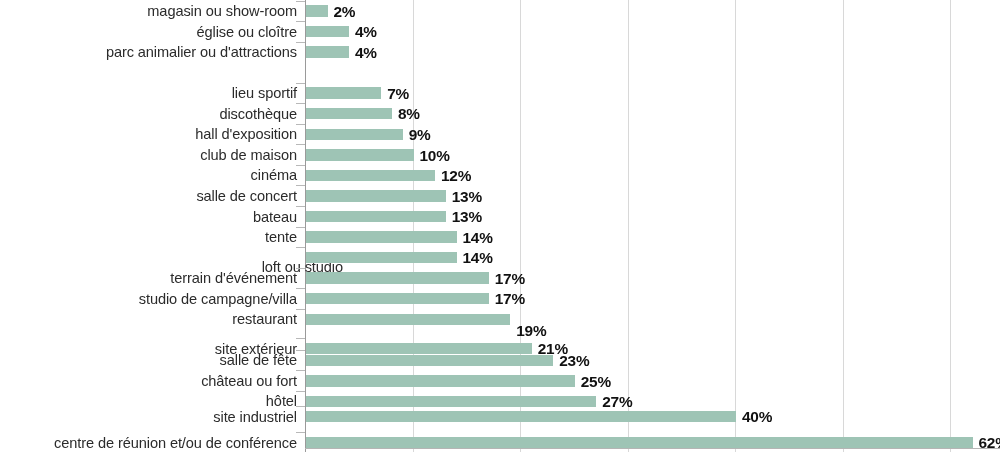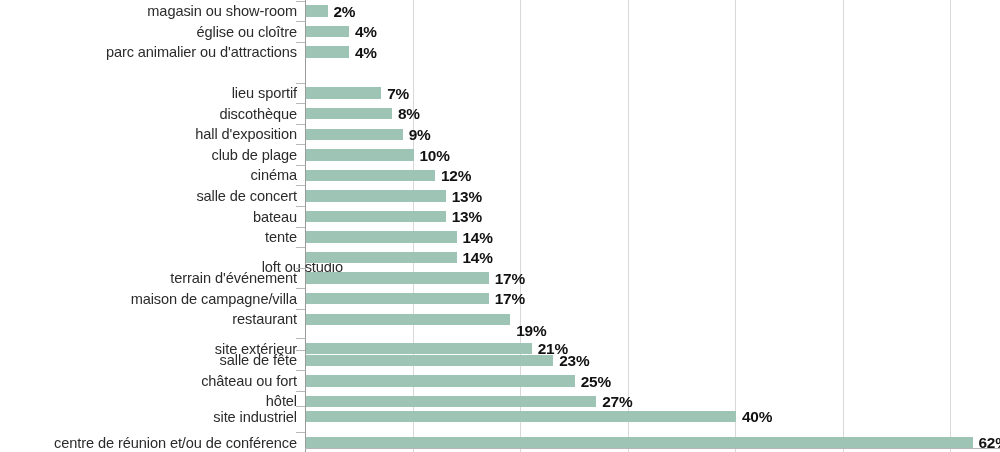--- a/index.html
+++ b/index.html
@@ -163,21 +163,21 @@
         <div class="bar-value" style="left: 398px; top: 3.2px;">8%</div>
       </div>
       <div class="row" style="top: 123.8px;">
         <div class="tick"></div>
         <div class="row-label" style="top: 3.5px;">hall d'exposition</div>
         <div class="bar" style="width: 96.75px; top: 4.8px;"></div>
         <div class="bar-value" style="left: 408.75px; top: 3.2px;">9%</div>
       </div>
       <div class="row" style="top: 144.35px;">
         <div class="tick"></div>
-        <div class="row-label" style="top: 3.5px;">club de plage</div>
+        <div class="row-label" style="top: 3.5px;">club de maison</div>
         <div class="bar" style="width: 107.5px; top: 4.8px;"></div>
         <div class="bar-value" style="left: 419.5px; top: 3.2px;">10%</div>
       </div>
       <div class="row" style="top: 164.9px;">
         <div class="tick"></div>
         <div class="row-label" style="top: 3.5px;">cinéma</div>
         <div class="bar" style="width: 129px; top: 4.8px;"></div>
         <div class="bar-value" style="left: 441px; top: 3.2px;">12%</div>
       </div>
       <div class="row" style="top: 185.45px;">
@@ -205,21 +205,21 @@
         <div class="bar-value" style="left: 462.5px; top: 3.2px;">14%</div>
       </div>
       <div class="row" style="top: 267.65px;">
         <div class="tick"></div>
         <div class="row-label" style="top: 3.5px;">terrain d'événement</div>
         <div class="bar" style="width: 182.75px; top: 4.8px;"></div>
         <div class="bar-value" style="left: 494.75px; top: 3.2px;">17%</div>
       </div>
       <div class="row" style="top: 288.2px;">
         <div class="tick"></div>
-        <div class="row-label" style="top: 3.5px;">maison de campagne/villa</div>
+        <div class="row-label" style="top: 3.5px;">studio de campagne/villa</div>
         <div class="bar" style="width: 182.75px; top: 4.8px;"></div>
         <div class="bar-value" style="left: 494.75px; top: 3.2px;">17%</div>
       </div>
       <div class="row" style="top: 308.75px;">
         <div class="tick"></div>
         <div class="row-label" style="top: 3.5px;">restaurant</div>
         <div class="bar" style="width: 204.25px; top: 4.8px;"></div>
         <div class="bar-value" style="left: 516.25px; top: 14px;">19%</div>
       </div>
       <div class="row" style="top: 338px; padding-left: 48px;">

